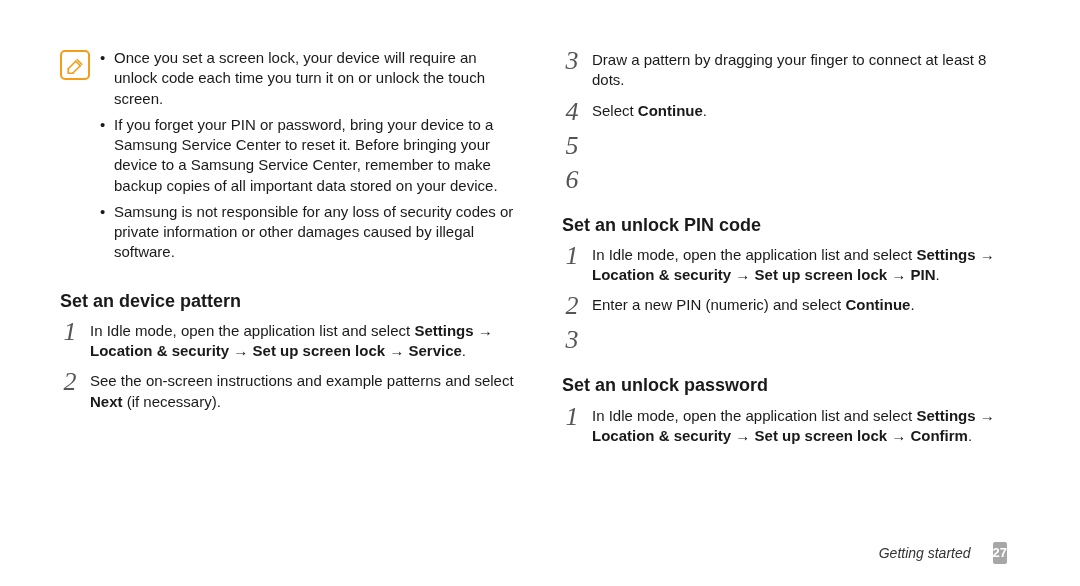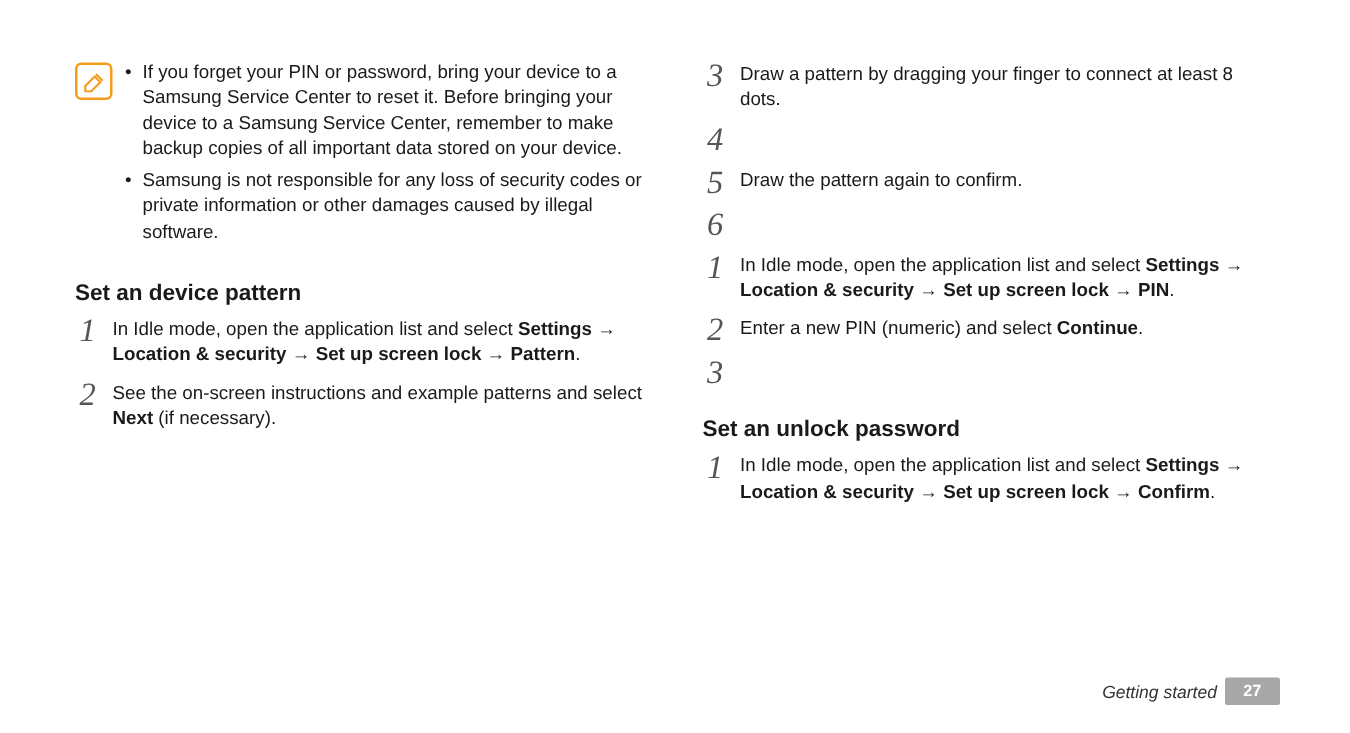--- a/index.html
+++ b/index.html
@@ -63,33 +63,33 @@
     font-size:26px;
     line-height:1;
     color:#555;
     flex:0 0 20px;
     text-align:center;
     margin-top:-2px;
   }
   .step-body { flex:1; }
   .footer {
     position:absolute;
-    right:56px;
+    right:73px;
     bottom:22px;
     display:flex;
     align-items:center;
-    gap:6px;
+    gap:22px;
     font-size:14px;
   }
   .footer-label { font-style: italic; color:#333; }
   .page-num {
     background: var(--page-num-bg);
     color:#fff;
     font-weight:700;
-    padding:2px 15px;
+    padding:2px 0;
     border-radius:2px;
     font-style:normal;
     font-size:13px;
   }
   b { font-weight:700; }
 </style>
 </head>
 <body>
 
 <div class="columns">
@@ -100,58 +100,60 @@
       <div class="note-icon">
         <svg viewBox="0 0 24 24" fill="none" stroke="#f59c1a" stroke-width="2.2" stroke-linecap="round" stroke-linejoin="round">
           <path d="M3 17 L13 7"></path>
           <path d="M13 7 L19 13"></path>
           <path d="M19 13 L9 23"></path>
           <path d="M3 17 L3 23 L9 23"></path>
           <path d="M15 5 L21 11"></path>
         </svg>
       </div>
       <ul class="bullets">
+        <li>Once you set a screen lock, your device will require an unlock code each time you turn it on or unlock the touch screen.</li>
         <li>If you forget your PIN or password, bring your device to a Samsung Service Center to reset it. Before bringing your device to a Samsung Service Center, remember to make backup copies of all important data stored on your device.</li>
         <li>Samsung is not responsible for any loss of security codes or private information or other damages caused by illegal software.</li>
       </ul>
     </div>
 
     <h3 class="subhead">Set an device pattern</h3>
     <ol class="steps">
       <li>
         <span class="step-num">1</span>
-        <span class="step-body">In Idle mode, open the application list and select <b>Settings</b> → <b>Location &amp; security</b> → <b>Set up screen lock</b> → <b>Pattern</b>.</span>
+        <span class="step-body">In Idle mode, open the application list and select <b>Settings</b> → <b>Location &amp; security</b> → <b>Set up screen lock</b> → <b>Service</b>.</span>
       </li>
       <li>
         <span class="step-num">2</span>
         <span class="step-body">See the on-screen instructions and example patterns and select <b>Next</b> (if necessary).</span>
       </li>
     </ol>
 
   </div>
 
   <div class="col">
 
     <ol class="steps" style="margin-top:2px;">
       <li>
         <span class="step-num">3</span>
         <span class="step-body">Draw a pattern by dragging your finger to connect at least 8 dots.</span>
       </li>
       <li>
         <span class="step-num">4</span>
+        <span class="step-body">Select <b>Continue</b>.</span>
       </li>
       <li>
         <span class="step-num">5</span>
-        <span class="step-body">Draw the pattern again to confirm.</span>
       </li>
       <li>
         <span class="step-num">6</span>
       </li>
     </ol>
 
+    <h3 class="subhead">Set an unlock PIN code</h3>
     <ol class="steps">
       <li>
         <span class="step-num">1</span>
         <span class="step-body">In Idle mode, open the application list and select <b>Settings</b> → <b>Location &amp; security</b> → <b>Set up screen lock</b> → <b>PIN</b>.</span>
       </li>
       <li>
         <span class="step-num">2</span>
         <span class="step-body">Enter a new PIN (numeric) and select <b>Continue</b>.</span>
       </li>
       <li>

